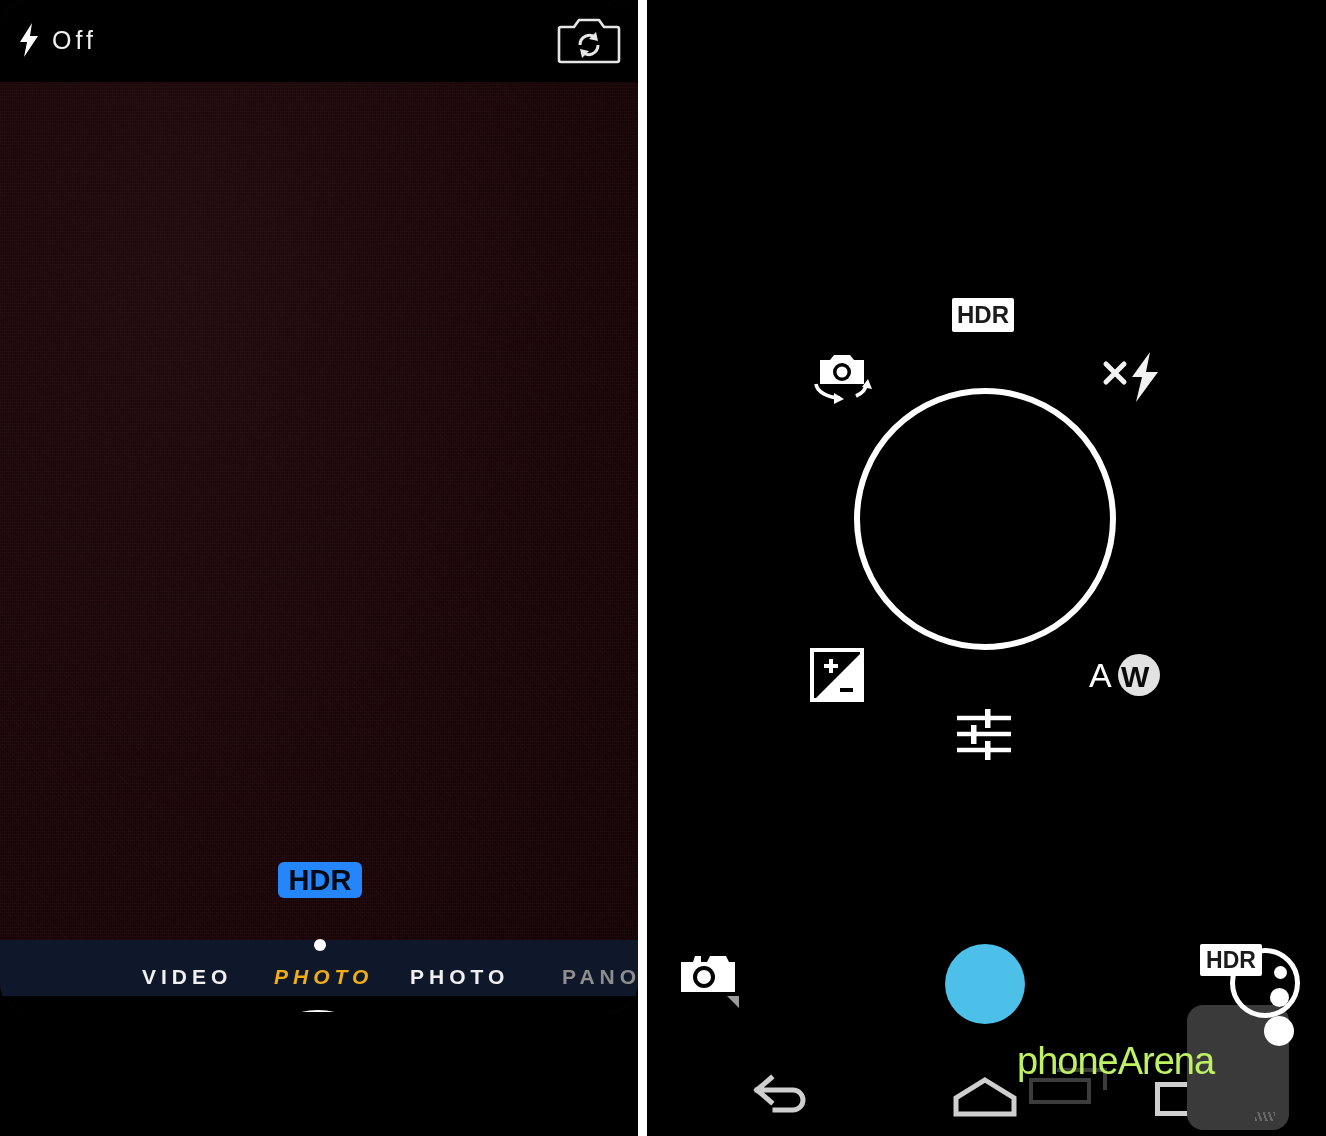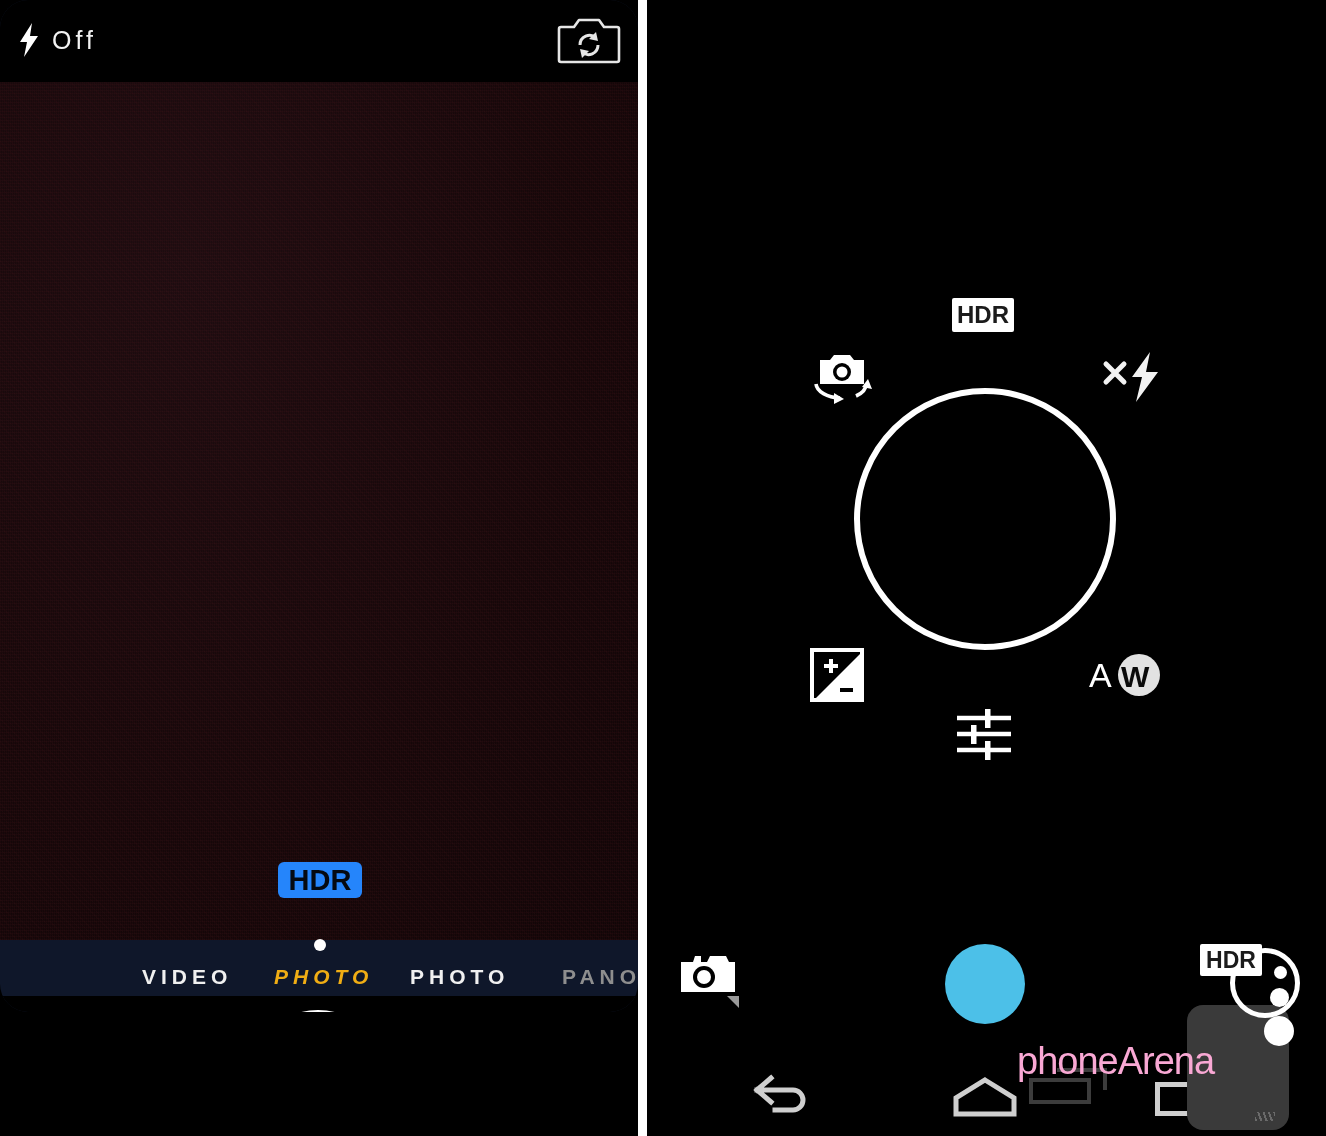--- a/index.html
+++ b/index.html
@@ -290,21 +290,21 @@
     position: absolute;
     right: 14px; bottom: 9px;
     width: 20px; height: 9px;
     background:
       repeating-linear-gradient(70deg, #6a6a6a 0 2px, transparent 2px 5px);
   }
   #and-wm-text {
     position: absolute;
     left: 370px; top: 1042px;
     font-size: 38px;
-    color: #f9a8d4;
+    color: #bef264;
     letter-spacing: -1px;
     white-space: nowrap;
     z-index: 5;
     line-height: 1;
   }
   #and-wm-rect {
     position: absolute;
     left: 382px; top: 1078px;
     width: 62px; height: 26px;
     border: 4px solid #3c3c3c;

